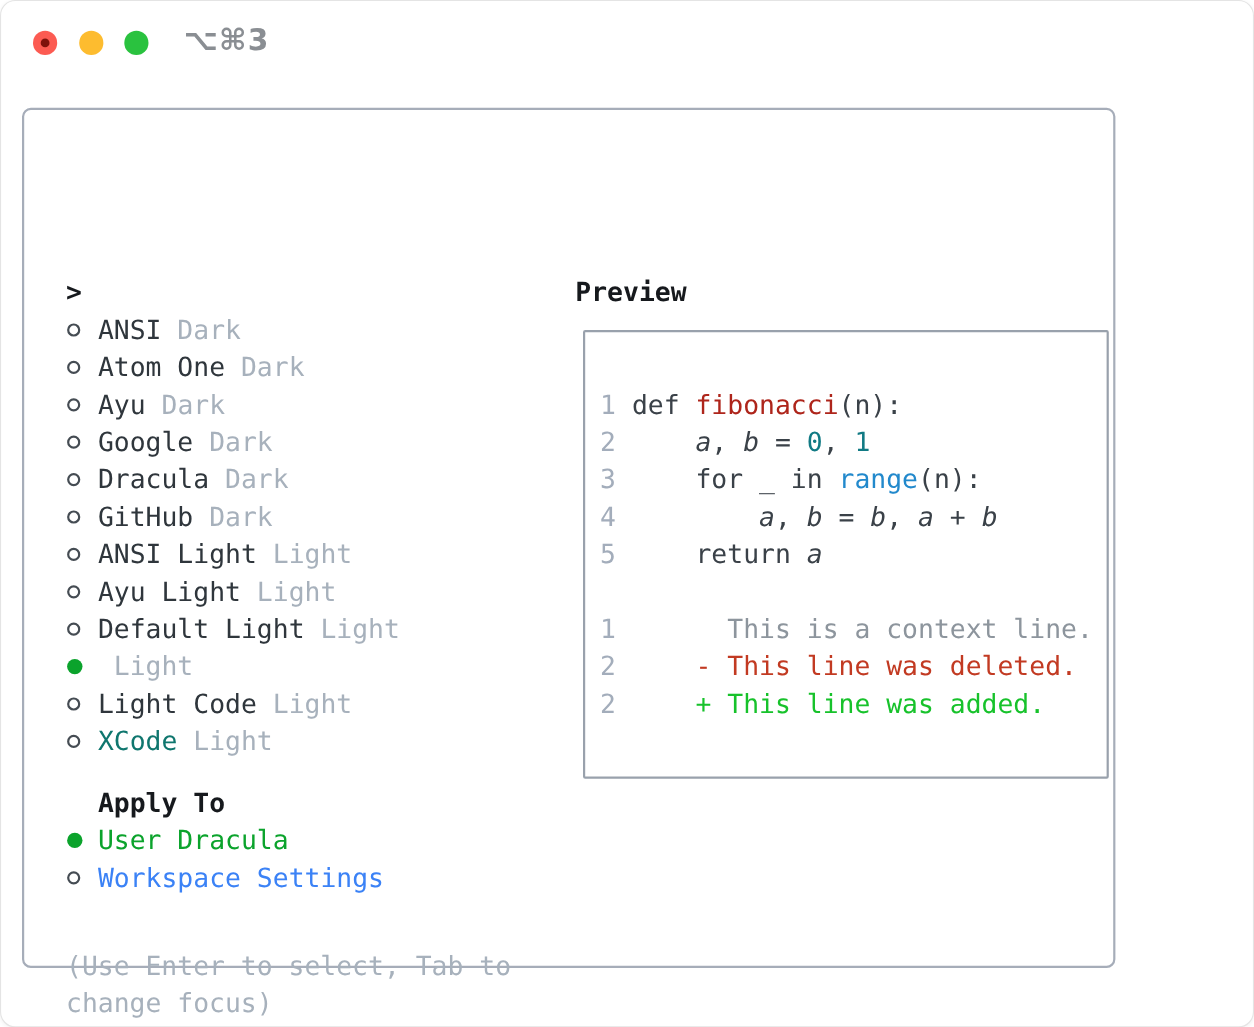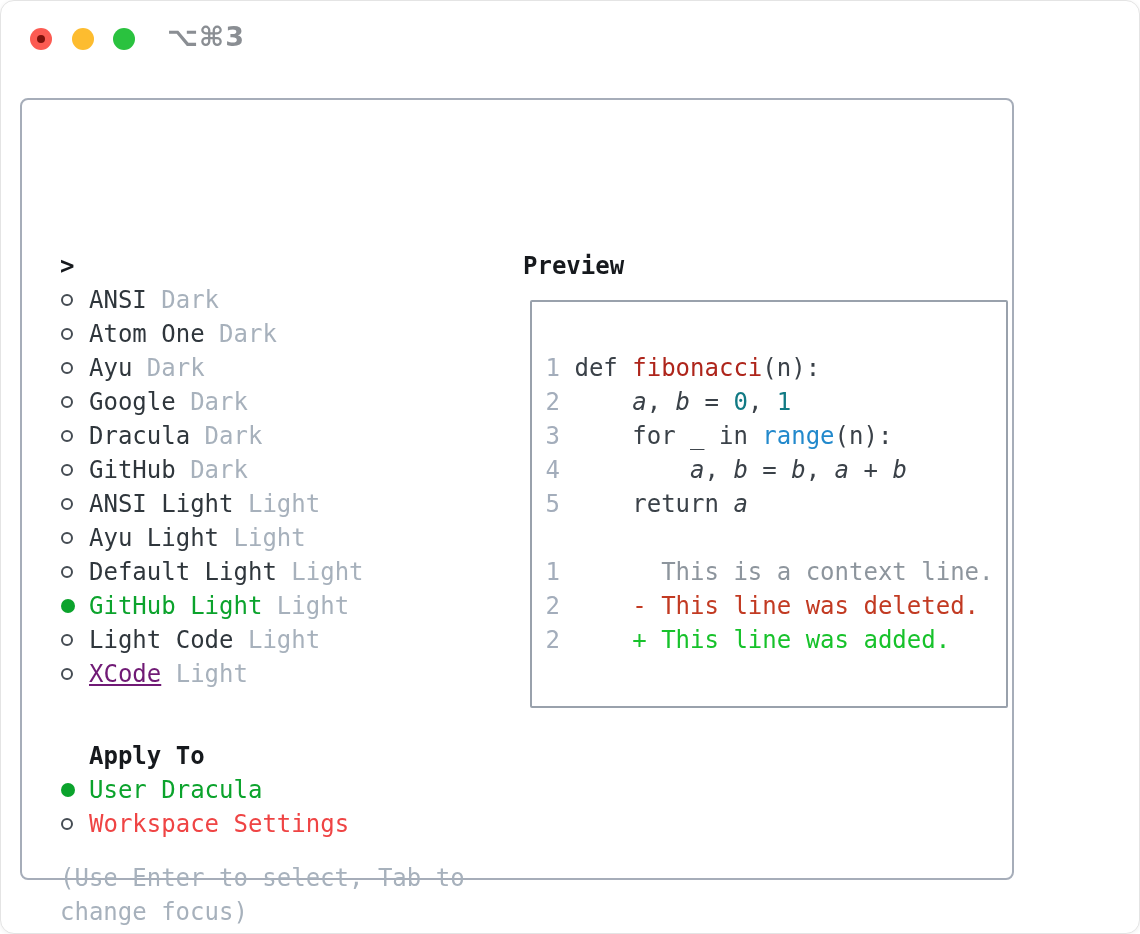--- a/index.html
+++ b/index.html
@@ -41,21 +41,21 @@
   .bullet-cell { display: inline-block; width: 29px; flex: 0 0 29px; position: relative; height: 34px; }
   .bullet {
     position: absolute; left: 1px; top: 11px; width: 12px; height: 12px;
     border: 2px solid #454c53; border-radius: 50%;
   }
   .bullet.filled { border: none; width: 14px; height: 14px; top: 10px; }
   .prefix-cell { display: inline-block; width: 29px; flex: 0 0 29px; font-weight: 700; color: #16191d; }
   .header-row { font-weight: 700; color: #16191d; }
   .item-name { color: #2f363c; }
   .item-tag  { }
-  .apply-left { left: 38px; top: 639px; }
+  .apply-left { left: 38px; top: 613px; }
   .apply-header-indent { display: inline-block; width: 29px; flex: 0 0 29px; }
   .help { position: absolute; left: 38px; top: 761px; }
   .help div { height: 34px; line-height: 34px; white-space: pre; }
   
   .preview-label { position: absolute; left: 501px; top: 149px; font-weight: 700; color: #16191d; height: 34px; line-height: 34px; }
   .preview-box {
     position: absolute; left: 508px; top: 200px; width: 478px; height: 408px;
     border: 2px solid #99a1ac; background: #ffffff;
     padding: 49px 10px 0 13px; border-radius: 2px;
   }
@@ -84,33 +84,33 @@
       <div id="theme-items">
           <div class="row"><span class="bullet-cell"><span class="bullet"></span></span><span class="item-name" style="color: rgb(47, 54, 60);">ANSI</span><span class="item-tag" style="color: rgb(167, 177, 188);"> Dark</span></div>
           <div class="row"><span class="bullet-cell"><span class="bullet"></span></span><span class="item-name" style="color: rgb(47, 54, 60);">Atom One</span><span class="item-tag" style="color: rgb(167, 177, 188);"> Dark</span></div>
           <div class="row"><span class="bullet-cell"><span class="bullet"></span></span><span class="item-name" style="color: rgb(47, 54, 60);">Ayu</span><span class="item-tag" style="color: rgb(167, 177, 188);"> Dark</span></div>
           <div class="row"><span class="bullet-cell"><span class="bullet"></span></span><span class="item-name" style="color: rgb(47, 54, 60);">Google</span><span class="item-tag" style="color: rgb(167, 177, 188);"> Dark</span></div>
           <div class="row"><span class="bullet-cell"><span class="bullet"></span></span><span class="item-name" style="color: rgb(47, 54, 60);">Dracula</span><span class="item-tag" style="color: rgb(167, 177, 188);"> Dark</span></div>
           <div class="row"><span class="bullet-cell"><span class="bullet"></span></span><span class="item-name" style="color: rgb(47, 54, 60);">GitHub</span><span class="item-tag" style="color: rgb(167, 177, 188);"> Dark</span></div>
           <div class="row"><span class="bullet-cell"><span class="bullet"></span></span><span class="item-name" style="color: rgb(47, 54, 60); text-align: center;">ANSI Light</span><span class="item-tag" style="color: rgb(167, 177, 188);"> Light</span></div>
           <div class="row"><span class="bullet-cell"><span class="bullet"></span></span><span class="item-name" style="color: rgb(47, 54, 60);">Ayu Light</span><span class="item-tag" style="color: rgb(167, 177, 188);"> Light</span></div>
           <div class="row"><span class="bullet-cell"><span class="bullet"></span></span><span class="item-name" style="color: rgb(47, 54, 60);">Default Light</span><span class="item-tag" style="color: rgb(167, 177, 188);"> Light</span></div>
-          <div class="row"><span class="bullet-cell"><span class="bullet filled" style="background: rgb(11, 163, 44);"></span></span><span class="item-name" style="color: rgb(11, 163, 44);">GitHub Light</span><span class="item-tag" style="color: rgb(167, 177, 188);"> Light</span></div>
+          <div class="row"><span class="bullet-cell"><span class="bullet filled" style="background: rgb(11, 163, 44);"></span></span><span class="item-tag" style="color: rgb(167, 177, 188);"> Light</span></div>
           <div class="row"><span class="bullet-cell"><span class="bullet"></span></span><span class="item-name" style="color: rgb(47, 54, 60);">Light Code</span><span class="item-tag" style="color: rgb(167, 177, 188);"> Light</span></div>
-          <div class="row"><span class="bullet-cell"><span class="bullet"></span></span><span class="item-name" style="color: #701a75; text-decoration: underline;">XCode</span><span class="item-tag" style="color: rgb(167, 177, 188);"> Light</span></div>
+          <div class="row"><span class="bullet-cell"><span class="bullet"></span></span><span class="item-name" style="color: #0f766e;">XCode</span><span class="item-tag" style="color: rgb(167, 177, 188);"> Light</span></div>
         </div>
     </div>
 
     <div class="col apply-left mono">
       <div class="row header-row">
         <span class="apply-header-indent"></span><span>Apply To</span>
       </div>
       <div id="apply-items">
           <div class="row"><span class="bullet-cell"><span class="bullet filled" style="background: rgb(11, 163, 44);"></span></span><span class="item-name" style="color: rgb(11, 163, 44);">User Dracula</span></div>
-          <div class="row"><span class="bullet-cell"><span class="bullet"></span></span><span class="item-name" style="color: #ef4444;">Workspace Settings</span></div>
+          <div class="row"><span class="bullet-cell"><span class="bullet"></span></span><span class="item-name" style="color: #3b82f6;">Workspace Settings</span></div>
         </div>
     </div>
 
     <div class="help mono" id="help-block">
         <div style="color: rgb(167, 177, 188);">(Use Enter to select, Tab to</div>
         <div style="color: rgb(167, 177, 188);">change focus)</div>
       </div>
 
     <div class="preview-label mono">Preview</div>
     <div class="preview-box mono" id="preview-box">

